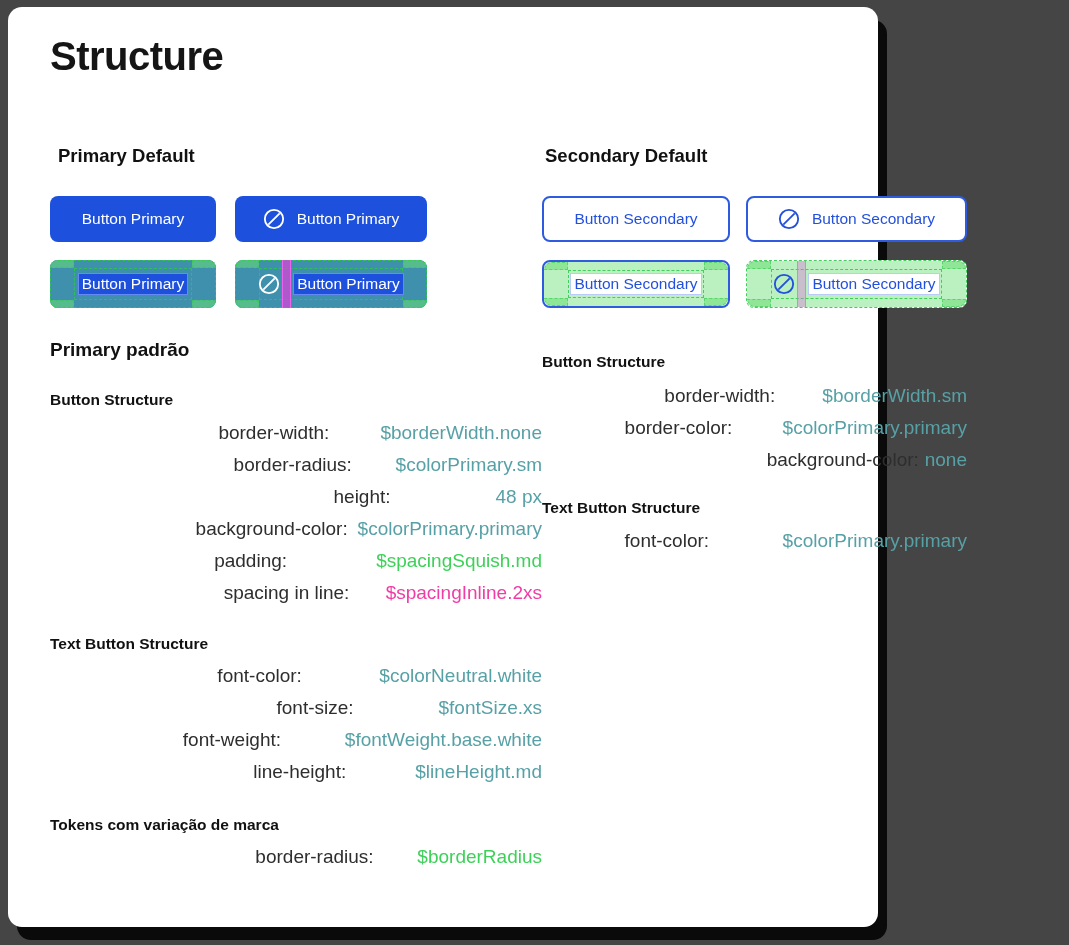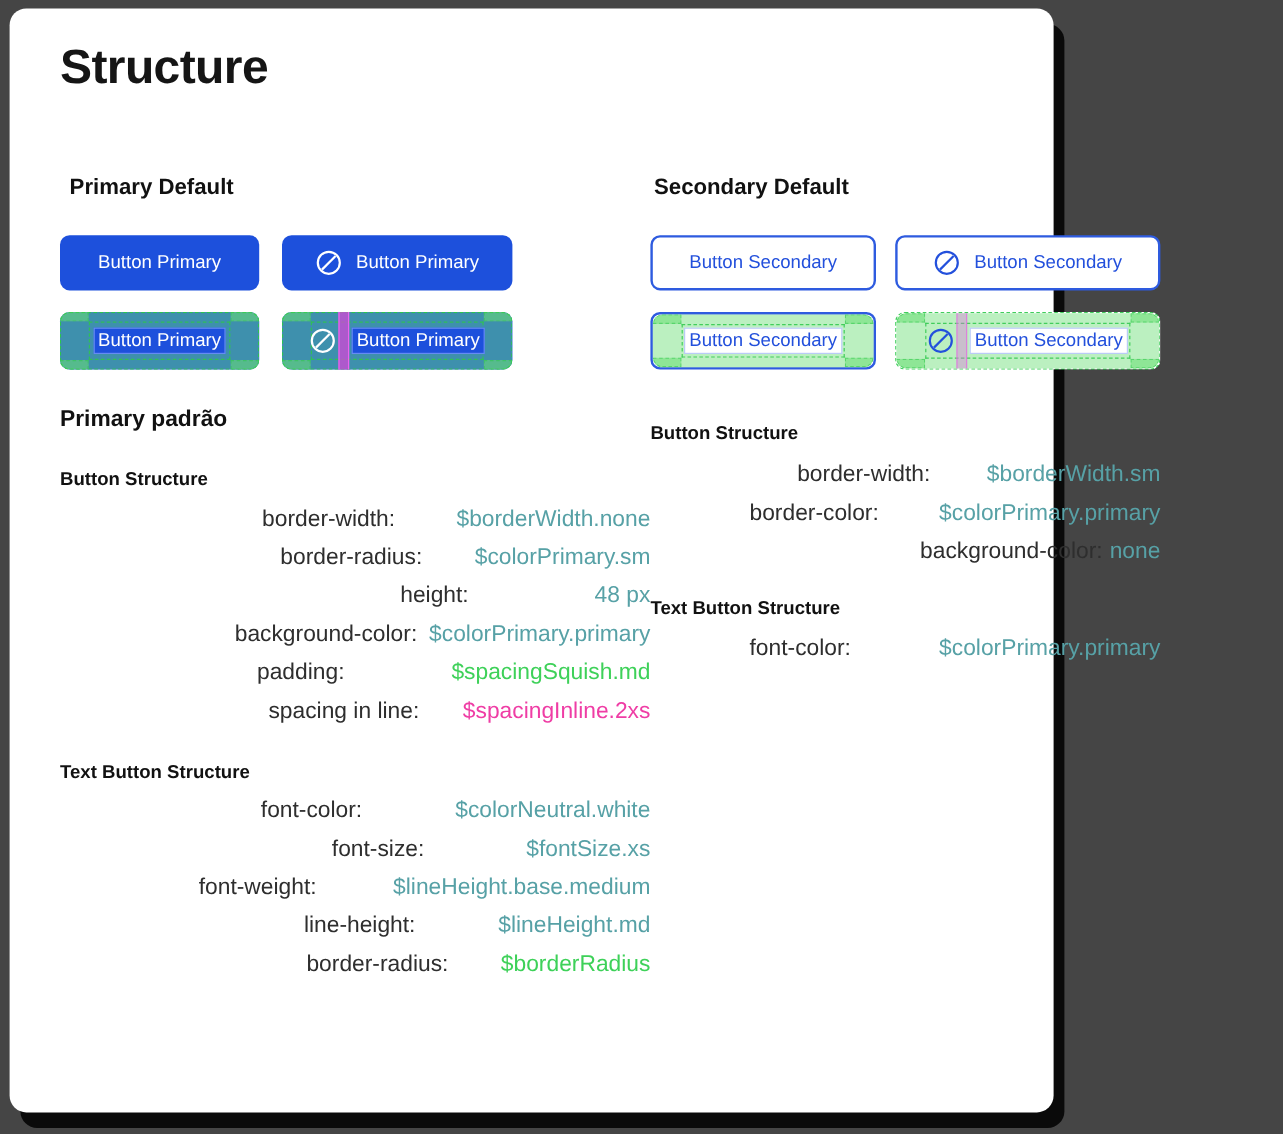--- a/index.html
+++ b/index.html
@@ -202,27 +202,28 @@
       <div class="token-row">
         <span class="t-label">font-color:</span>
         <span class="t-val tone-teal">$colorNeutral.white</span>
       </div>
       <div class="token-row">
         <span class="t-label">font-size:</span>
         <span class="t-val tone-teal">$fontSize.xs</span>
       </div>
       <div class="token-row">
         <span class="t-label">font-weight:</span>
-        <span class="t-val tone-teal">$lineHeight.base.medium</span>
+        <span class="t-val tone-teal">$fontWeight.base.white</span>
       </div>
       <div class="token-row">
         <span class="t-label">line-height:</span>
         <span class="t-val tone-teal">$lineHeight.md</span>
       </div>
 
+      <h3 class="section-title mt35">Tokens com variação de marca</h3>
       <div class="token-row">
         <span class="t-label">border-radius:</span>
         <span class="t-val tone-green">$borderRadius</span>
       </div>
     </div>
 
     <div class="col-right">
       <h2 class="variant-heading">Secondary Default</h2>
 
       <div class="btn-row">

